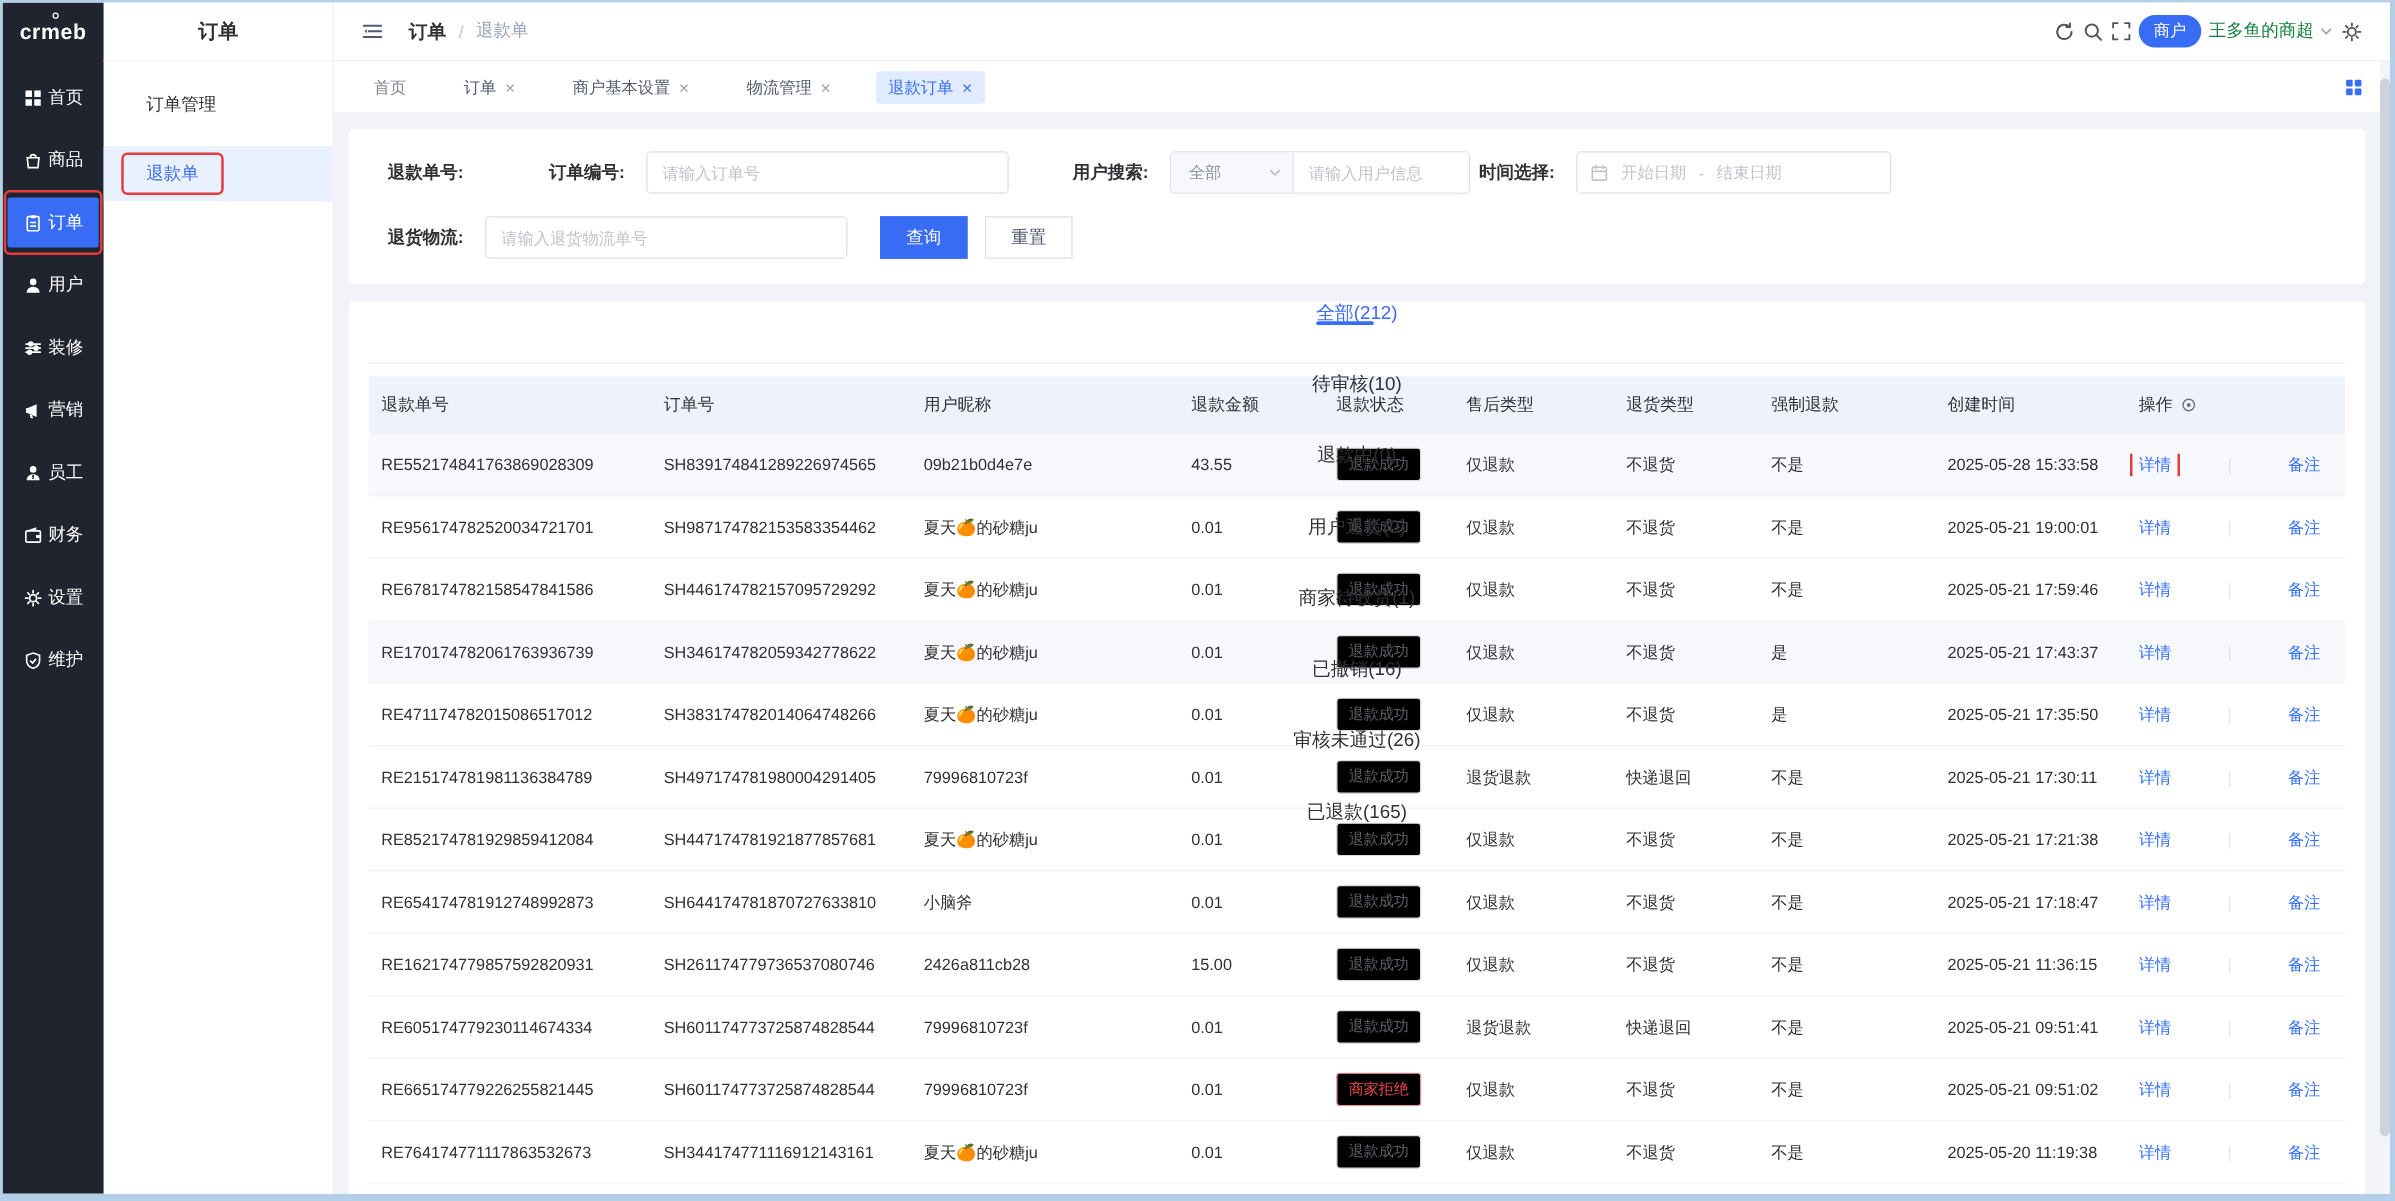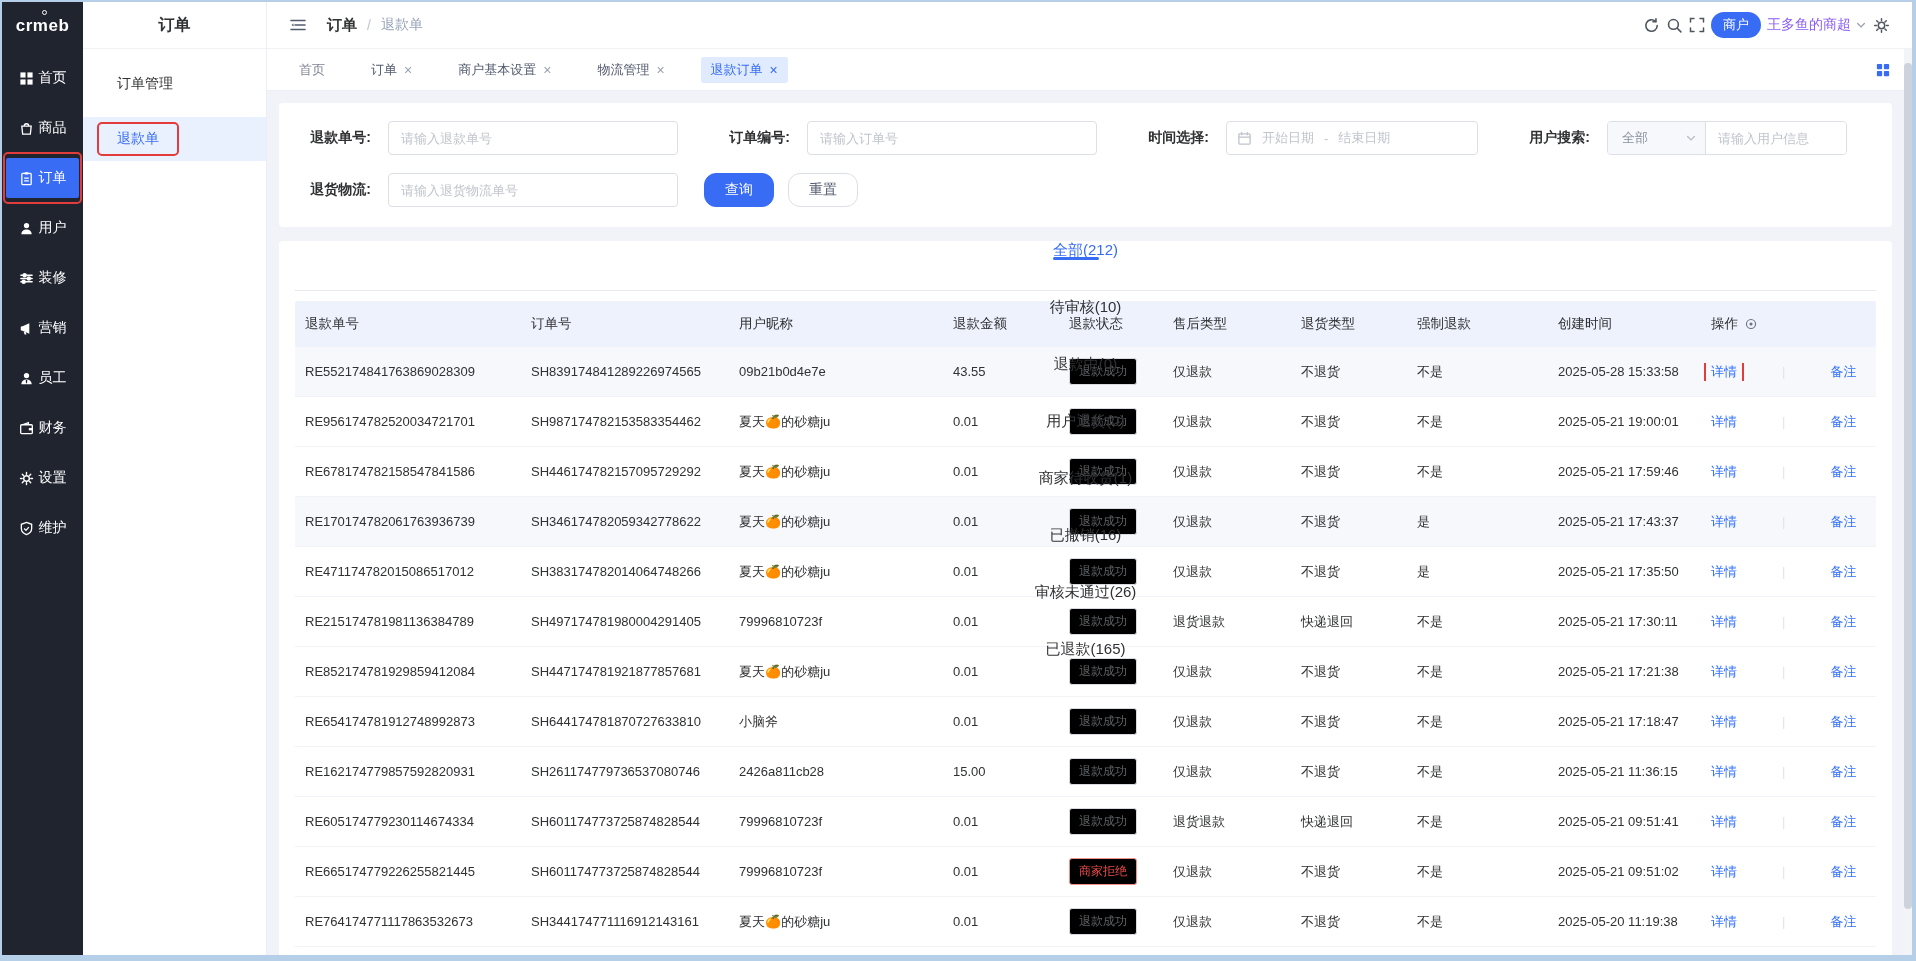--- a/index.html
+++ b/index.html
@@ -43,21 +43,21 @@
   .main { flex:1; display:flex; flex-direction:column; min-width:0; position:relative; }
   .topbar { height:47px; background:#fff; display:flex; align-items:center; padding:0 22px;
             border-bottom:1px solid #f0f2f6; flex:0 0 47px; }
   .collapse { color:#515a6e; margin-right:20px; cursor:pointer; }
   .crumb-section { font-size:15px; font-weight:bold; color:#303133; }
   .crumb-sep { color:#c0c4cc; margin:0 10px; font-size:14px; }
   .crumb-page { color:#97a3b7; font-size:14px; }
   .top-right { margin-left:auto; display:flex; align-items:center; gap:6px; color:#50565e;justify-content:center; }
   .top-right .icon { cursor:pointer; color:#50565e; }
   .merchant-badge { background:#386cf5; color:#fff; font-size:13px; padding:4px 12px; border-radius:13px; cursor:pointer; }
-  .merchant-name { font-size:14px; color:#8b5cf6; display:flex; align-items:center; gap:4px; cursor:pointer; }
+  .merchant-name { font-size:14px; color:#15803d; display:flex; align-items:center; gap:4px; cursor:pointer; }
 
   .tabsbar { height:42px; background:#fff; display:flex; align-items:center; padding:0 22px;
              border-bottom:1px solid #eceff5; flex:0 0 42px; }
   .chips { display:flex; align-items:center; gap:26px; }
   .chip { display:flex; align-items:center; gap:7px; font-size:13px; color:#515a6e; height:26px;
           padding:0 10px; border-radius:3px; cursor:pointer; }
   .chip.plain { color:#808695; }
   .chip .chip-close { color:#9aa2af; font-size:14px; line-height:1; cursor:pointer; }
   .chip.active { background:#e0ebff; color:#386cf5; }
   .chip.active .chip-close { color:#386cf5; }
@@ -76,21 +76,21 @@
             font-size:13px; color:#333; outline:none; font-family:inherit; }
   .tinput::placeholder { color:#c0c4cc; }
   .datebox { width:252px; height:34px; border:1px solid #dcdfe6; border-radius:4px; display:flex;
              align-items:center; padding:0 10px; gap:10px; font-size:13px; color:#c0c4cc; cursor:pointer; }
   .datebox .icon { color:#c0c4cc; }
   .combo { height:34px; border:1px solid #dcdfe6; border-radius:4px; display:flex; align-items:stretch; overflow:hidden; }
   .combo-select { width:98px; background:#f6f8fb; display:flex; align-items:center; justify-content:space-between;
                   padding:0 8px 0 14px; font-size:13px; color:#8a919f; border-right:1px solid #dcdfe6; cursor:pointer; }
   .combo-input { width:140px; border:none; height:32px; padding:0 12px; font-size:13px; outline:none; font-family:inherit; }
   .combo-input::placeholder { color:#c0c4cc; }
-  .btn { height:34px; padding:0 20px; border-radius:12px; font-size:14px; cursor:pointer; font-family:inherit; }
+  .btn { height:34px; padding:0 20px; border-radius:0; font-size:14px; cursor:pointer; font-family:inherit; }
   .btn-primary { background:#386cf5; border:1px solid #386cf5; color:#fff; margin-left:26px; }
   .btn-plain { background:#fff; border:1px solid #dcdfe6; color:#515a6e; margin-left:14px; }
 
   
   .table-card { padding:0 16px; height:724px; overflow:hidden; }
   .ftabs { display:flex; gap:38px; height:50px; align-items:center; border-bottom:1px solid #e8eaf0; padding:0 8px;flex-direction:column; }
   .ftab { font-size:15px; color:#303133; cursor:pointer; height:100%; display:flex; align-items:center; position:relative; }
   .ftab.active { color:#386cf5; }
   .ftab.active::before { content:""; position:absolute; left:0; bottom:0; width:46px; height:3px; background:#386cf5; border-radius:2px; }
 
@@ -312,54 +312,53 @@
       </svg>
     </span>
   </div>
 
   <div class="content">
 
     <section class="card search-card">
       <div class="form-row">
         <div class="fgroup">
           <span class="flabel">退款单号:</span>
-          <input class="tinput" placeholder="请输入退款单号" style="">
         </div>
         <div class="fgroup">
           <span class="flabel">订单编号:</span>
           <input class="tinput" placeholder="请输入订单号" style="">
+        </div>
+        <div class="fgroup" style="margin-right:0;">
+          <span class="flabel">用户搜索:</span>
+          <div class="combo">
+            <div class="combo-select">
+              <span>全部</span>
+              <span class="icon">
+                <svg width="12" height="12" viewBox="0 0 16 16" fill="none" stroke="#b8bec8" stroke-width="1.8" stroke-linecap="round">
+                    <path d="M3.5 6l4.5 4.5L12.5 6"></path>
+                  </svg>
+              </span>
+            </div>
+            <input class="combo-input" placeholder="请输入用户信息" style="">
+          </div>
         </div>
         <div class="fgroup">
           <span class="flabel">时间选择:</span>
           <div class="datebox">
             <span class="icon">
               <svg width="15" height="15" viewBox="0 0 16 16" fill="none" stroke="currentColor" stroke-width="1.4" stroke-linecap="round">
                 <rect x="2" y="3" width="12" height="11" rx="1"></rect>
                   <path d="M5 1.5V4M11 1.5V4M2 6.5h12"></path>
               </svg>
             </span>
             <span>开始日期</span>
             <span>-</span>
             <span>结束日期</span>
           </div>
         </div>
-        <div class="fgroup" style="margin-right:0;">
-          <span class="flabel">用户搜索:</span>
-          <div class="combo">
-            <div class="combo-select">
-              <span>全部</span>
-              <span class="icon">
-                <svg width="12" height="12" viewBox="0 0 16 16" fill="none" stroke="#b8bec8" stroke-width="1.8" stroke-linecap="round">
-                    <path d="M3.5 6l4.5 4.5L12.5 6"></path>
-                  </svg>
-              </span>
-            </div>
-            <input class="combo-input" placeholder="请输入用户信息" style="">
-          </div>
-        </div>
       </div>
       <div class="form-row">
         <div class="fgroup" style="margin-right:0;">
           <span class="flabel">退货物流:</span>
           <input class="tinput" placeholder="请输入退货物流单号" style="">
         </div>
         <button class="btn btn-primary">查询</button>
         <button class="btn btn-plain">重置</button>
       </div>
     </section>

